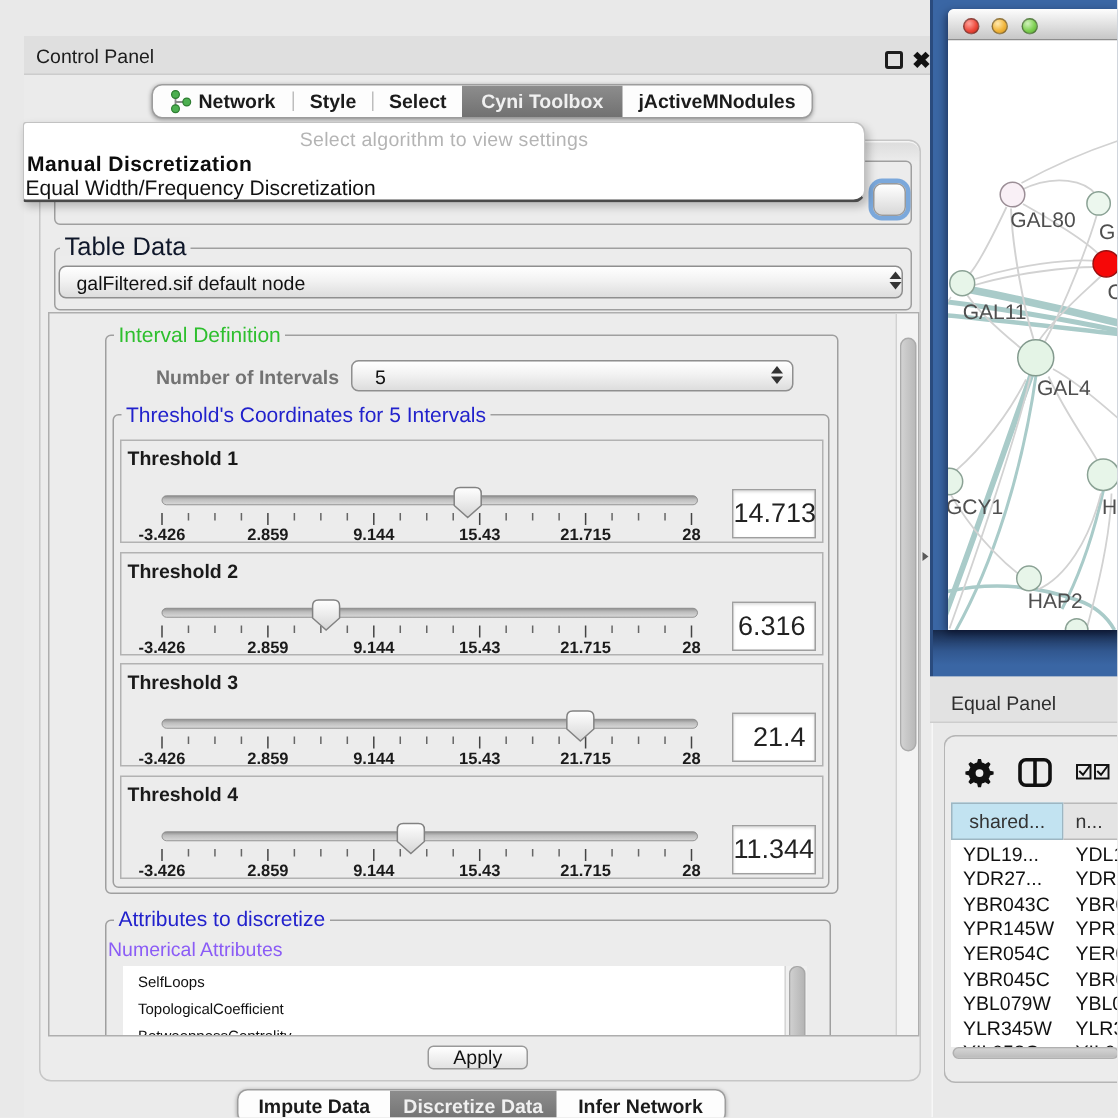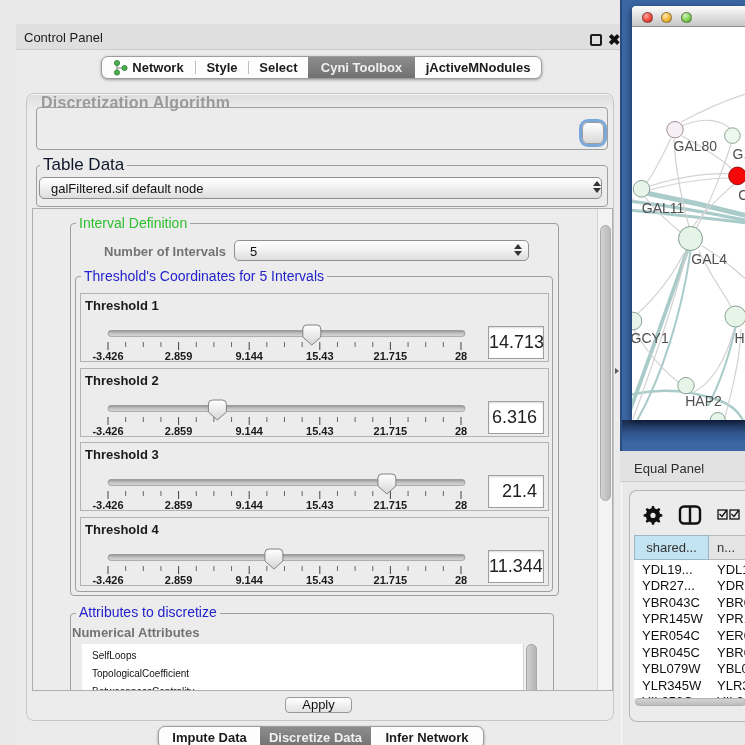--- a/index.html
+++ b/index.html
@@ -254,37 +254,42 @@
             <text x="168.2" y="66" font-size="11" font-weight="bold" fill="#1a1a1a" text-anchor="middle" font-family="Liberation Sans, sans-serif">9.144</text>
             <text x="238.8" y="66" font-size="11" font-weight="bold" fill="#1a1a1a" text-anchor="middle" font-family="Liberation Sans, sans-serif">15.43</text>
             <text x="309.4" y="66" font-size="11" font-weight="bold" fill="#1a1a1a" text-anchor="middle" font-family="Liberation Sans, sans-serif">21.715</text>
             <text x="380.0" y="66" font-size="11" font-weight="bold" fill="#1a1a1a" text-anchor="middle" font-family="Liberation Sans, sans-serif">28</text>
             <path d="M 183.9,35 Q 183.9,31 187.9,31 L 197.9,31 Q 201.9,31 201.9,35 L 201.9,43 L 192.9,51 L 183.9,43 Z" fill="url(#th)" stroke="#828282" stroke-width="1"></path>
           </svg>
 <div class="vfield">11.344</div>
 </div>
 <div class="grp" style="left:37px;top:404px;width:484px;height:120px;"></div>
 <div class="gtitle" style="left:43px;top:397px;color:#2222cc;">Attributes to discretize</div>
-<div class="abs" style="left:39px;top:416px;font-size:13px;font-weight:bold;color:#737373;">Numerical Attributes</div>
+<div class="abs" style="left:39px;top:416px;font-size:13px;font-weight:normal;color:#8b5cf6;">Numerical Attributes</div>
 <div class="abs" style="left:49px;top:435px;width:456px;height:60px;background:#fff;">
 <div style="padding:3px 0 0 10px;font-size:10px;color:#111;line-height:18px;">SelfLoops<br>TopologicalCoefficient<br>BetweennessCentrality</div>
 <div class="abs" style="left:441px;top:0;width:15px;height:60px;background:#f0f0f0;border-left:1px solid #d5d5d5;">
             <div class="abs" style="left:2px;top:0;width:11px;height:60px;background:linear-gradient(90deg,#cfcfcf,#b5b5b5);border-radius:5px;border:1px solid #a8a8a8;"></div>
           </div>
 </div>
 <div class="abs" style="left:564px;top:0;width:16px;height:482px;background:#f3f3f3;border-left:1px solid #d2d2d2;">
           <div class="abs" style="left:2px;top:16px;width:11px;height:276px;background:linear-gradient(90deg,#d2d2d2,#b9b9b9);border:1px solid #ababab;border-radius:6px;"></div>
         </div>
 </div>
 <div class="abs" style="left:269px;top:673px;width:67px;height:16px;border:1px solid #9a9a9a;border-radius:4px;background:linear-gradient(180deg,#ffffff,#e2e2e2);font-size:13px;color:#111;text-align:center;line-height:14px;">Apply</div>
 <div class="tabbar" style="left:142px;top:702px;width:326px;height:23px;">
 <div class="seg" style="width:101px;">Impute Data</div>
 <div class="seg segdark" style="width:111px;">Discretize Data</div>
 <div class="seg" style="flex:1;">Infer Network</div>
 </div>
+</div>
+<div class="abs" style="left:15px;top:81px;width:562px;height:54px;background:#ffffff;border:1px solid #c2c2c2;border-bottom:2px solid #4a4a4a;border-radius:3px 8px 8px 3px;box-shadow:2px 3px 6px rgba(0,0,0,0.22);z-index:60;">
+<div style="position:absolute;left:0;top:3px;width:100%;text-align:center;font-size:13px;color:#b4b4b4;letter-spacing:0.2px;">Select algorithm to view settings</div>
+<div style="position:absolute;left:2px;top:19px;font-size:14px;font-weight:bold;color:#0d0d0d;letter-spacing:0.3px;">Manual Discretization</div>
+<div style="position:absolute;left:1px;top:34.5px;font-size:14px;color:#111;">Equal Width/Frequency Discretization</div>
 </div>
 <div class="abs" style="left:615px;top:368px;width:0;height:0;border-top:3px solid transparent;border-bottom:3px solid transparent;border-left:4px solid #5a5a5a;"></div>
 <div class="abs" style="left:620px;top:0;width:125px;height:451px;background:#3a66a4;border-left:2px solid #2a4b7e;"></div>
 <div class="abs" style="left:622px;top:420px;width:123px;height:31px;background:linear-gradient(180deg,#17294a 0%,#31578f 45%,#3a66a4 75%);"></div>
 <div class="abs" style="left:632px;top:6px;width:113px;height:414px;background:#ffffff;border-radius:4px 0 0 0;box-shadow:-1px 2px 6px rgba(0,0,20,0.5);overflow:hidden;">
 <div class="abs" style="left:0;top:0;width:113px;height:21px;background:linear-gradient(180deg,#fdfdfd,#c7c7c7);border-bottom:1px solid #8d8d8d;border-radius:4px 0 0 0;"></div>
 <div class="abs" style="left:10.1px;top:5.5px;width:11px;height:11px;border-radius:50%;background:radial-gradient(circle at 35% 30%, #ffa49c, #ee4b3e 55%, #c02314);border:0.5px solid rgba(60,60,60,0.5);"></div>
 <div class="abs" style="left:28.5px;top:5.5px;width:11px;height:11px;border-radius:50%;background:radial-gradient(circle at 35% 30%, #ffeab0, #f2b63c 55%, #cf921d);border:0.5px solid rgba(60,60,60,0.5);"></div>
 <div class="abs" style="left:48.7px;top:5.5px;width:11px;height:11px;border-radius:50%;background:radial-gradient(circle at 35% 30%, #d2f2bd, #7fd153 55%, #57a52e);border:0.5px solid rgba(60,60,60,0.5);"></div>
 <svg class="abs" style="left:0;top:21px;" width="113" height="399" viewBox="0 0 113 399">

